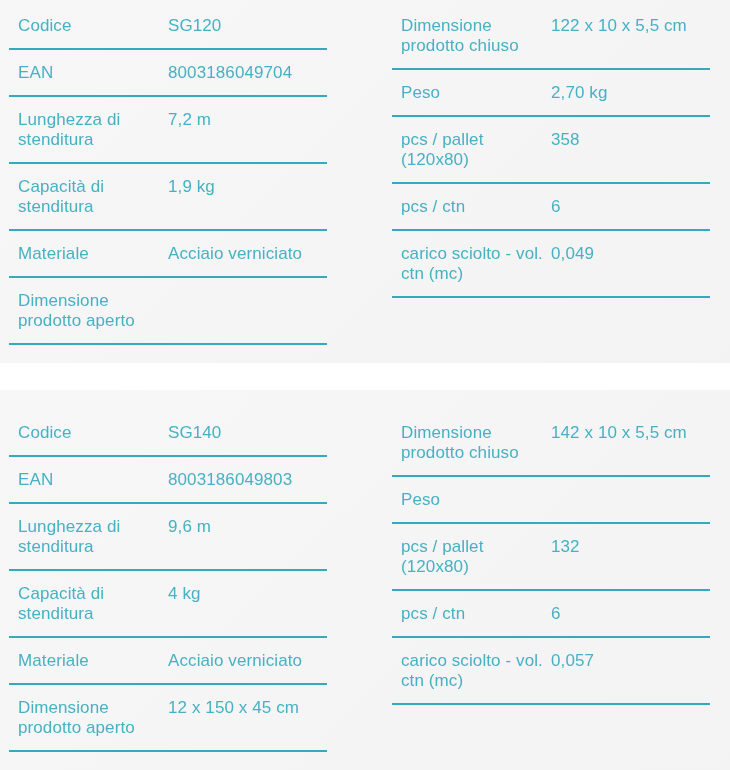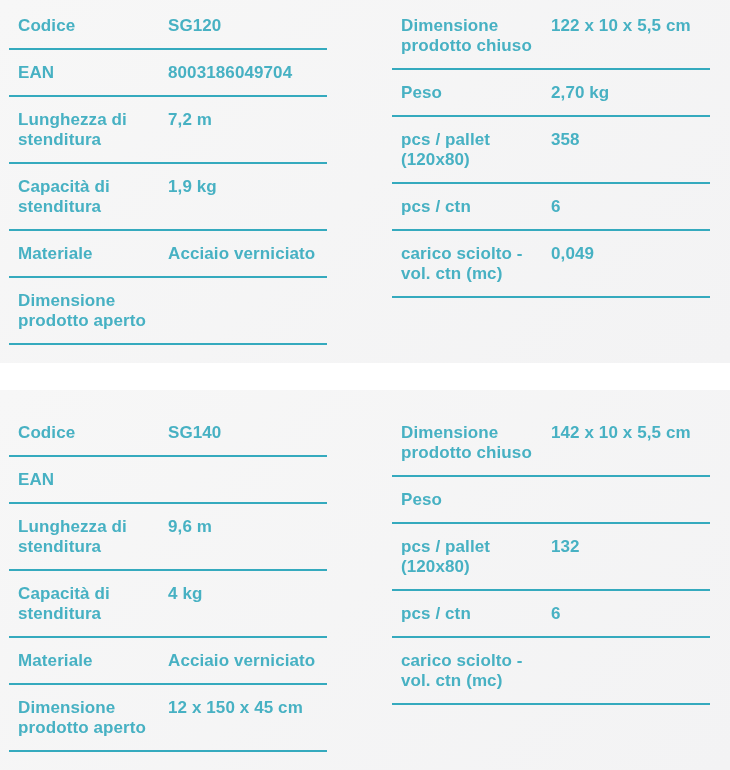--- a/index.html
+++ b/index.html
@@ -32,21 +32,20 @@
   .spec-col {
     width: 318px;
     flex: 0 0 318px;
   }
   .spec-row {
     display: flex;
     align-items: flex-start;
     justify-content: space-between;
     padding: 13px 9px 12px 9px;
     border-bottom: 2px solid #35aabe;
-    font-weight: bold;
   }
   .spec-label {
     flex: 0 0 150px;
     max-width: 150px;
     color: #47b1c3;
     font-size: 17px;
     line-height: 20px;
     letter-spacing: 0.1px;
   }
   .spec-value {
@@ -115,20 +114,21 @@
         </div>
   </div>
       <div class="spec-section second">
     <div class="spec-col">
           <div class="spec-row">
     <div class="spec-label">Codice</div>
     <div class="spec-value">SG140</div>
   </div>
           <div class="spec-row">
     <div class="spec-label">EAN</div>
+    <div class="spec-value">8003186049803</div>
   </div>
           <div class="spec-row">
     <div class="spec-label">Lunghezza di stenditura</div>
     <div class="spec-value">9,6 m</div>
   </div>
           <div class="spec-row">
     <div class="spec-label">Capacità di stenditura</div>
     <div class="spec-value">4 kg</div>
   </div>
           <div class="spec-row">
@@ -151,17 +151,18 @@
           <div class="spec-row">
     <div class="spec-label">pcs / pallet (120x80)</div>
     <div class="spec-value">132</div>
   </div>
           <div class="spec-row">
     <div class="spec-label">pcs / ctn</div>
     <div class="spec-value">6</div>
   </div>
           <div class="spec-row">
     <div class="spec-label">carico sciolto - vol. ctn (mc)</div>
+    <div class="spec-value">0,057</div>
   </div>
         </div>
   </div>
     </div>
 </div>
 
 </body></html>

